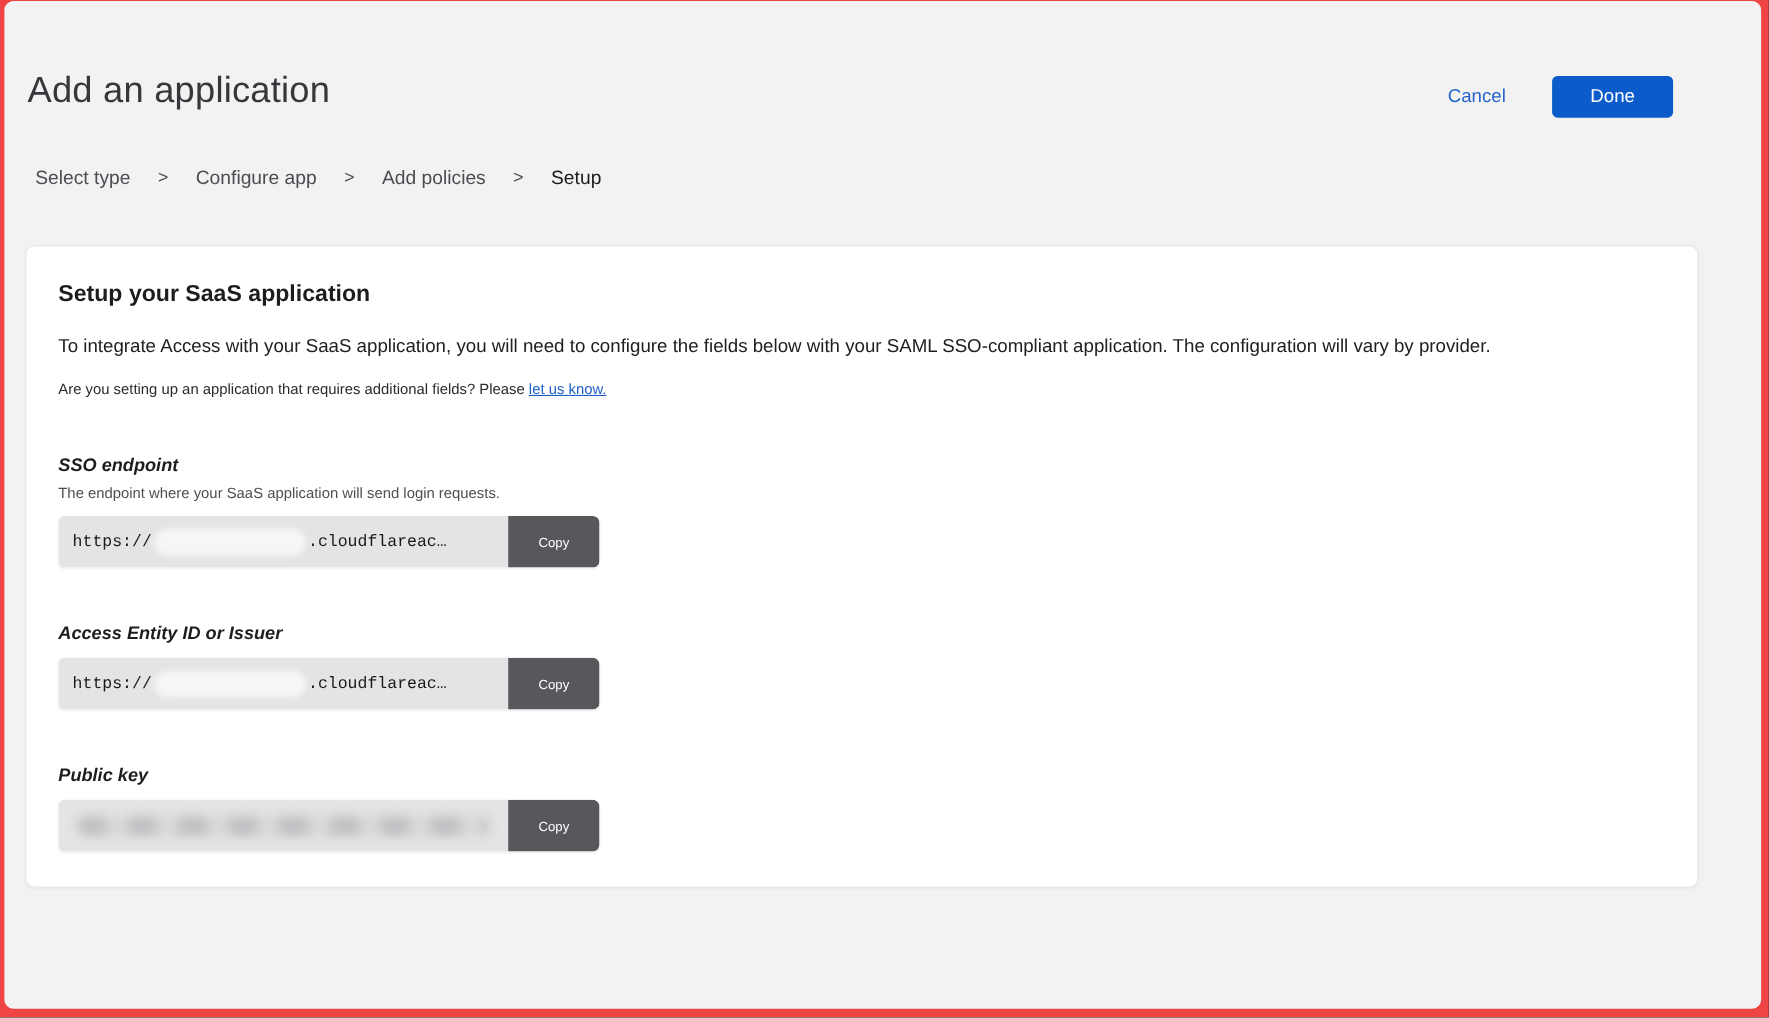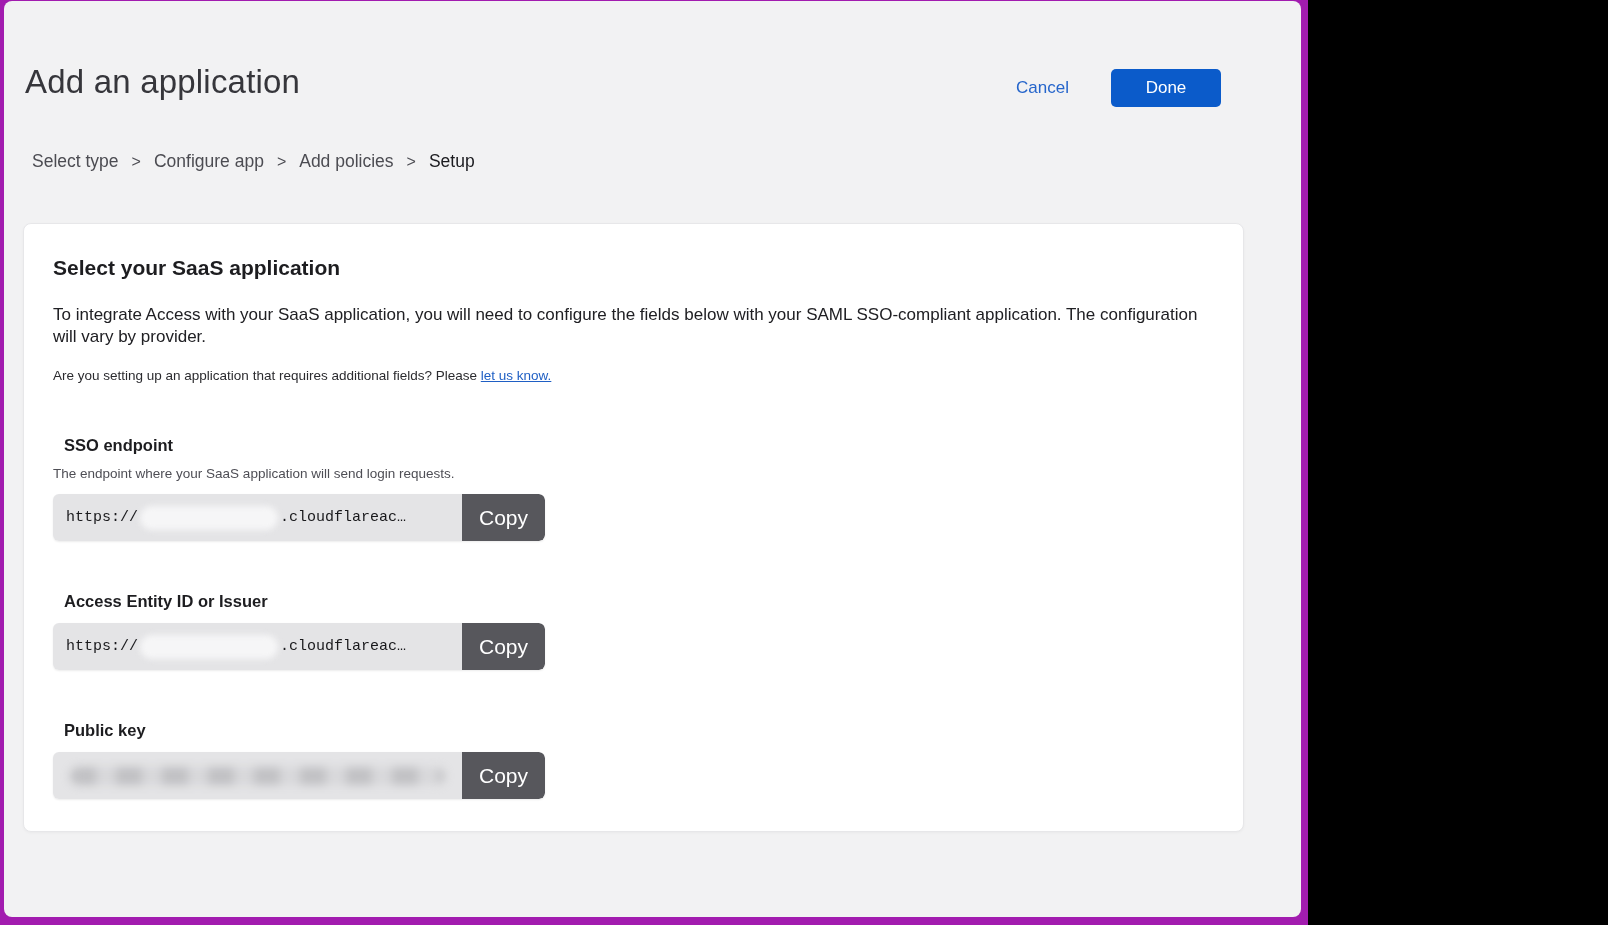--- a/index.html
+++ b/index.html
@@ -4,22 +4,22 @@
 <style>
   * { box-sizing: border-box; }
   html, body { margin: 0; padding: 0; }
   body {
     background: #000;
     font-family: "Liberation Sans", sans-serif;
     width: 1608px; height: 925px;
   }
   .frame {
     position: relative;
-    width: 1308px; height: 925px;
-    background: #a21caf;
+    width: 1608px; height: 925px;
+    background: #ef4444;
     overflow: hidden;
   }
   .page {
     position: absolute;
     left: 4px; top: 1px; right: 7px; bottom: 8px;
     background: #f2f2f3;
     border-radius: 8px;
     overflow: hidden;
   }
 
@@ -57,21 +57,21 @@
     font-family: "Liberation Sans", sans-serif;
     font-size: 17px;
     cursor: pointer;
   }
 
   
   .breadcrumb {
     margin: 50px 0 0 28px;
     display: flex;
     align-items: center;
-    gap: 13px;
+    gap: 25px;
     font-size: 17.5px;
     color: #4c4c52;
   }
   .breadcrumb .sep { color: #4c4c52; font-size: 16px; }
   .breadcrumb .step { cursor: pointer; }
   .breadcrumb .step.active {
     font-weight: normal;
     color: #1b1b1f;
     cursor: default;
   }
@@ -106,24 +106,25 @@
   .card-note a {
     color: #1f5fc4;
     text-decoration: underline;
     cursor: pointer;
   }
 
   
   .field-group { margin-top: 51px; }
   .field-group:first-of-type { margin-top: 52px; }
   .field-label {
-    margin: 11px;
+    margin: 0;
     font-size: 16.5px;
     font-weight: bold;
     color: #1d1d20;
+    font-style: italic;
   }
   .field-desc {
     margin: 8px 0 0 0;
     font-size: 13.5px;
     color: #4e4e55;
     line-height: 16px;
   }
   .copy-row {
     margin-top: 12px;
     display: flex;
@@ -163,21 +164,21 @@
     opacity: 0.5;
     filter: blur(5px);
     flex: none;
   }
   .copy-btn {
     width: 83px;
     background: #57575c;
     color: #fff;
     border: none;
     font-family: "Liberation Sans", sans-serif;
-    font-size: 21px;
+    font-size: 12px;
     cursor: pointer;
     border-radius: 0 6px 6px 0;
   }
 </style>
 </head>
 <body>
 
 <div class="frame">
   <div class="page">
 
@@ -193,21 +194,21 @@
       <span class="step">Select type</span>
       <span class="sep">&gt;</span>
       <span class="step">Configure app</span>
       <span class="sep">&gt;</span>
       <span class="step">Add policies</span>
       <span class="sep">&gt;</span>
       <span class="step active">Setup</span>
     </nav>
 
     <div class="card">
-      <h2 class="card-heading">Select your SaaS application</h2>
+      <h2 class="card-heading">Setup your SaaS application</h2>
       <p class="card-intro">To integrate Access with your SaaS application, you will need to configure the fields below with your SAML SSO-compliant application. The configuration will vary by provider.</p>
       <p class="card-note"><span>Are you setting up an application that requires additional fields? Please </span><a>let us know.</a></p>
 
       <section class="field-group">
         <h3 class="field-label">SSO endpoint</h3>
         <p class="field-desc">The endpoint where your SaaS application will send login requests.</p>
         <div class="copy-row">
           <div class="copy-value">
             <span>https://</span>
             <span class="redact-pill"></span>

